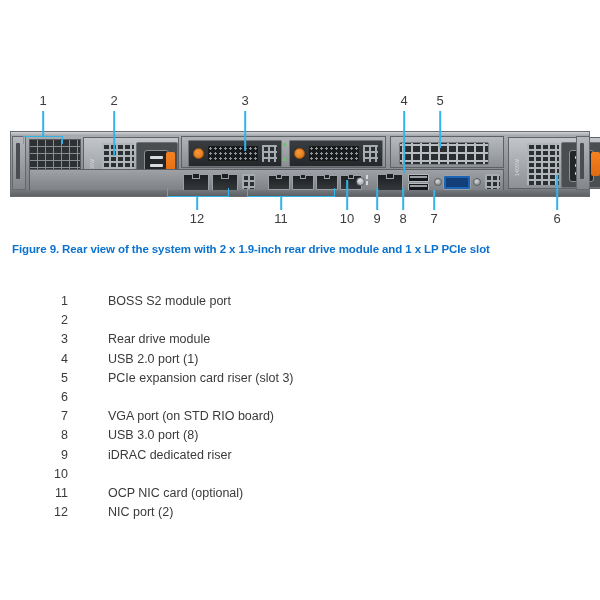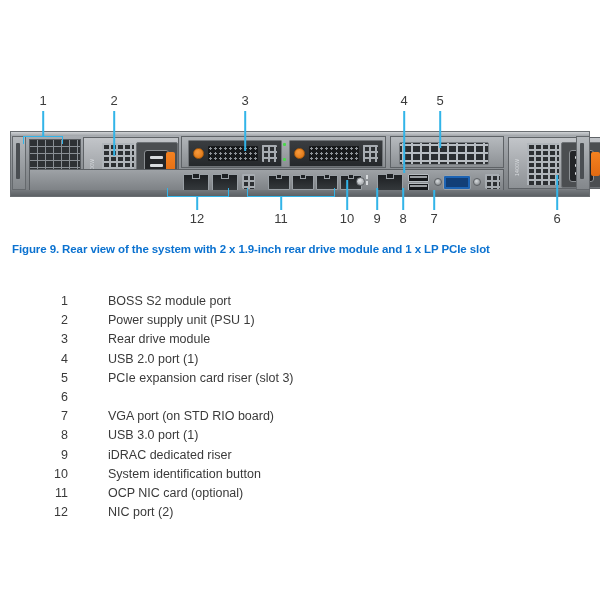--- a/index.html
+++ b/index.html
@@ -512,21 +512,20 @@
 
 <div id="caption">Figure 9. Rear view of the system with 2 x 1.9-inch rear drive module and 1 x LP PCIe slot</div>
 
 <div id="legend">
   <div class="legend-row">
     <div class="legend-num">1</div>
     <div class="legend-label">BOSS S2 module port</div>
   </div>
   <div class="legend-row">
     <div class="legend-num">2</div>
-    <div class="legend-label">Power supply unit (PSU 1)</div>
   </div>
   <div class="legend-row">
     <div class="legend-num">3</div>
     <div class="legend-label">Rear drive module</div>
   </div>
   <div class="legend-row">
     <div class="legend-num">4</div>
     <div class="legend-label">USB 2.0 port (1)</div>
   </div>
   <div class="legend-row">
@@ -535,29 +534,28 @@
   </div>
   <div class="legend-row">
     <div class="legend-num">6</div>
   </div>
   <div class="legend-row">
     <div class="legend-num">7</div>
     <div class="legend-label">VGA port (on STD RIO board)</div>
   </div>
   <div class="legend-row">
     <div class="legend-num">8</div>
-    <div class="legend-label">USB 3.0 port (1)</div>
+    <div class="legend-label">USB 3.0 port (8)</div>
   </div>
   <div class="legend-row">
     <div class="legend-num">9</div>
     <div class="legend-label">iDRAC dedicated riser</div>
   </div>
   <div class="legend-row">
     <div class="legend-num">10</div>
-    <div class="legend-label">System identification button</div>
   </div>
   <div class="legend-row">
     <div class="legend-num">11</div>
     <div class="legend-label">OCP NIC card (optional)</div>
   </div>
   <div class="legend-row">
     <div class="legend-num">12</div>
     <div class="legend-label">NIC port (2)</div>
   </div>
 </div>

